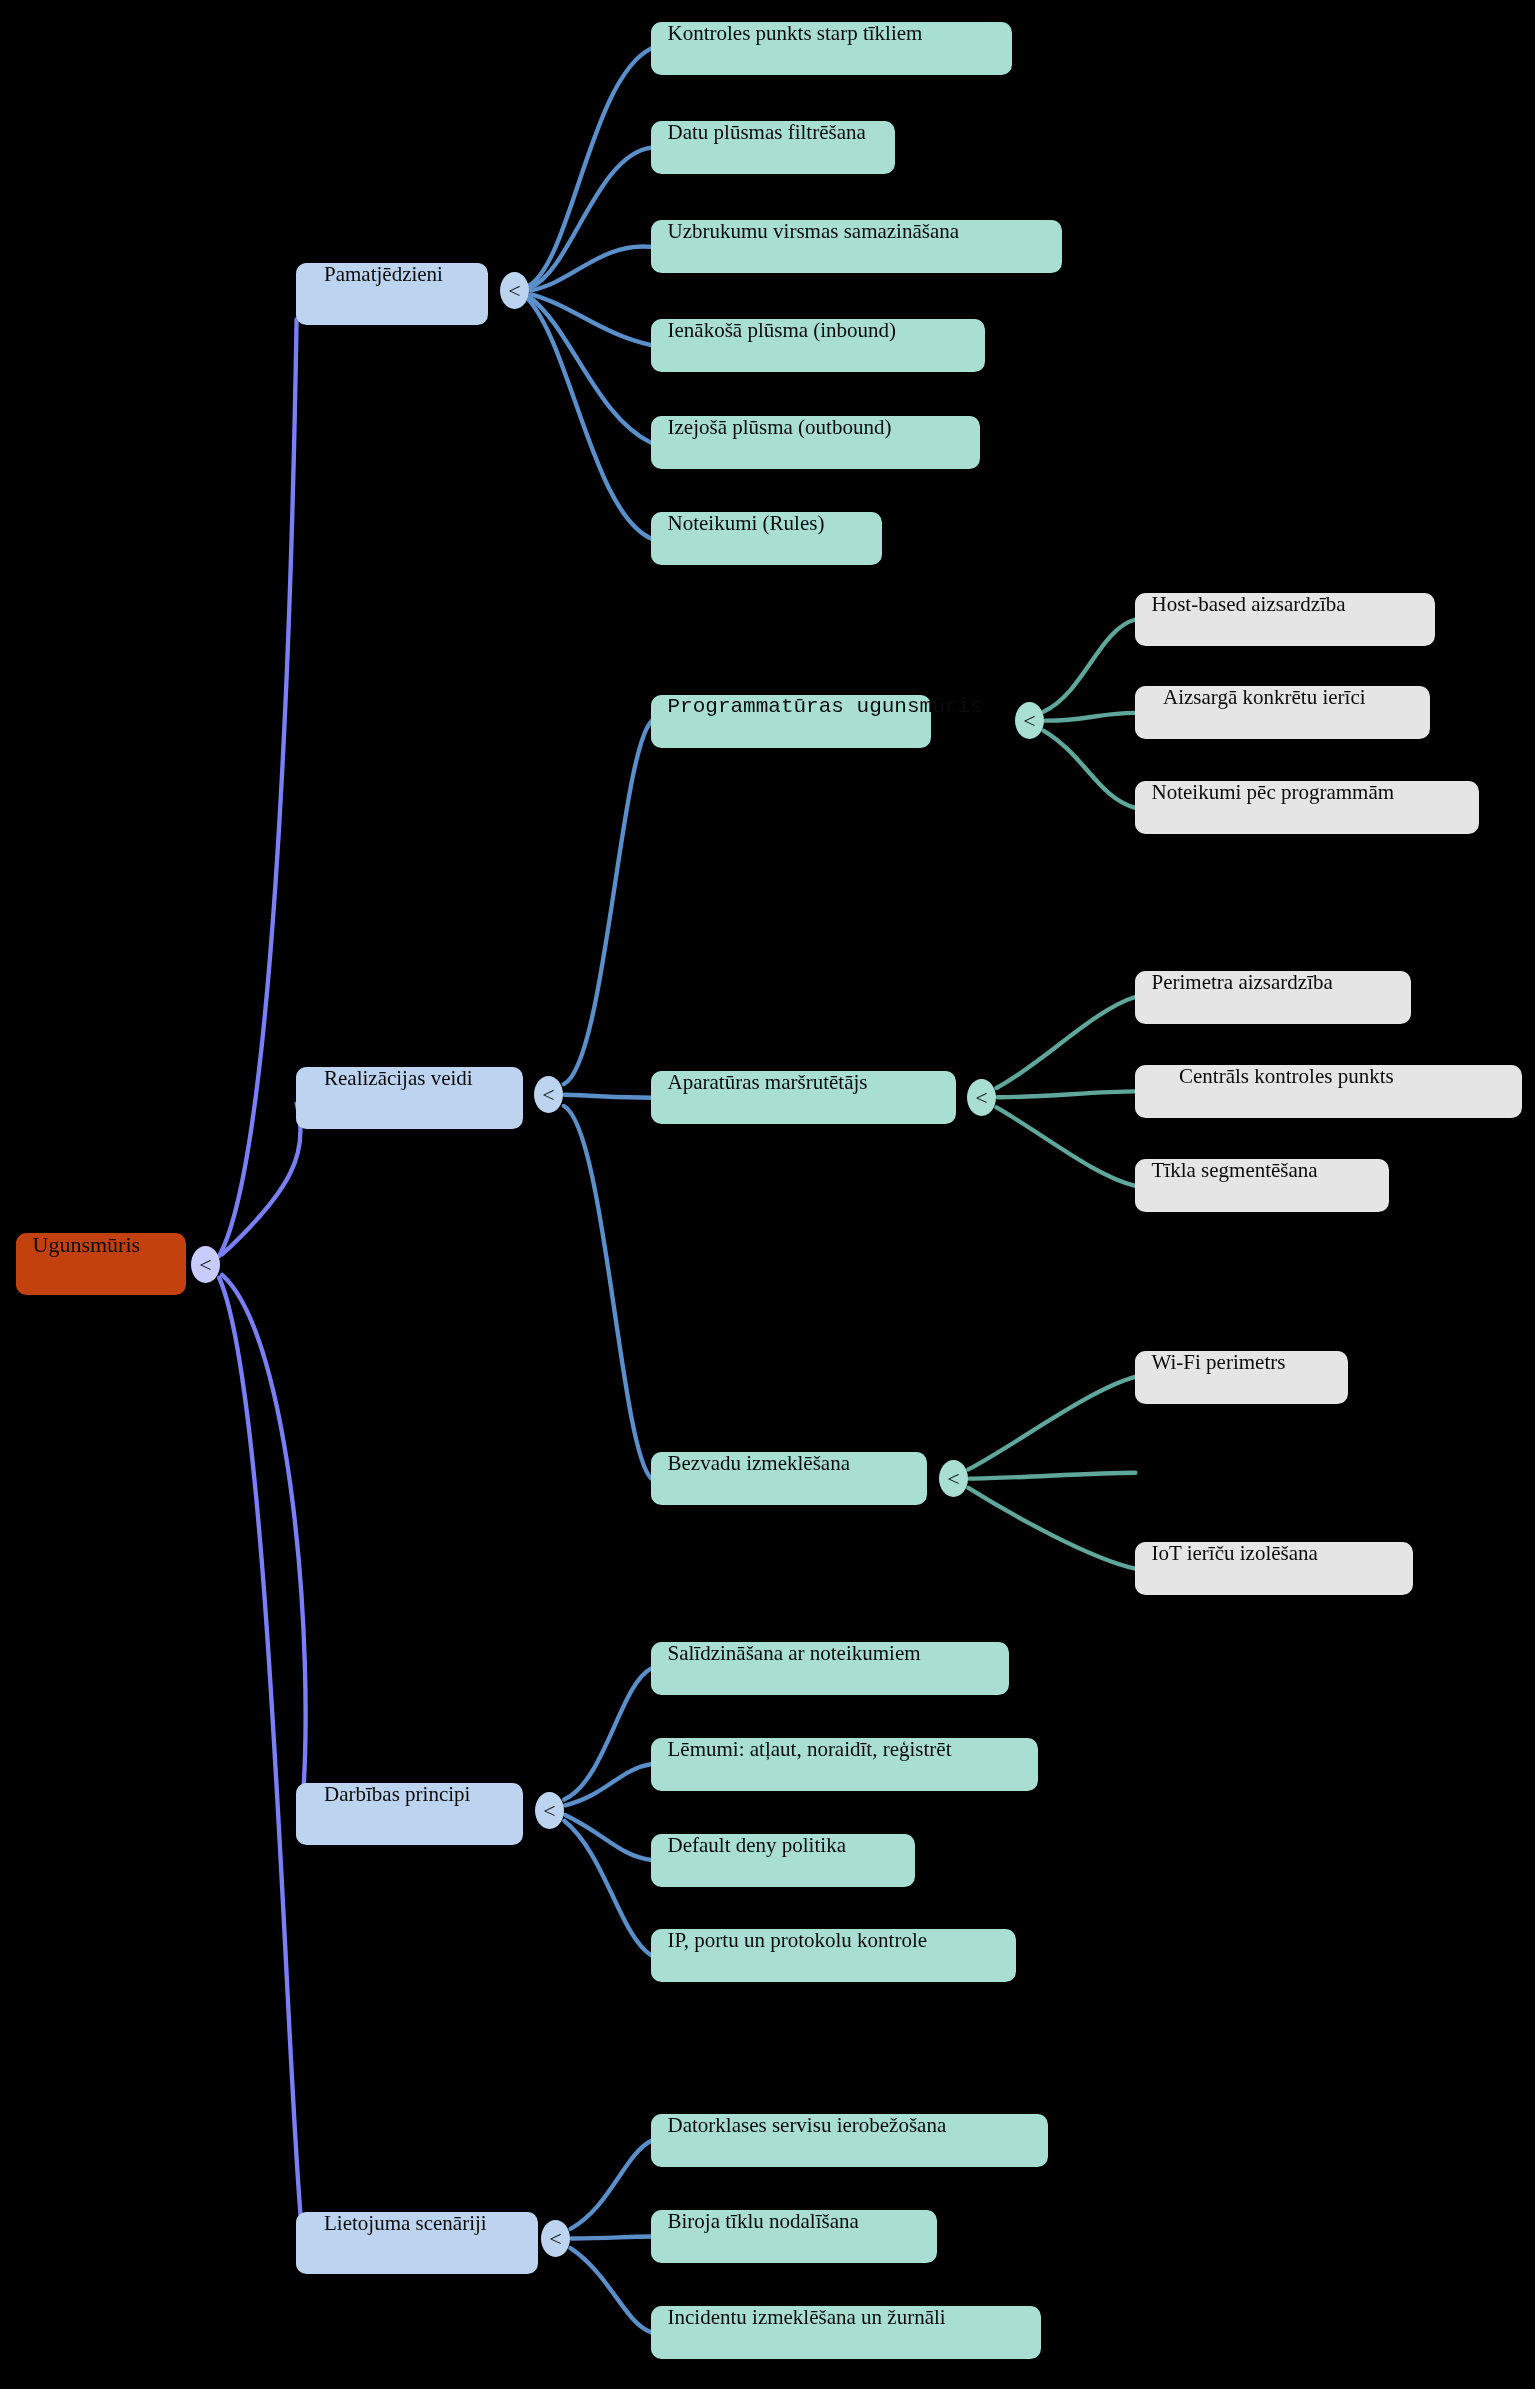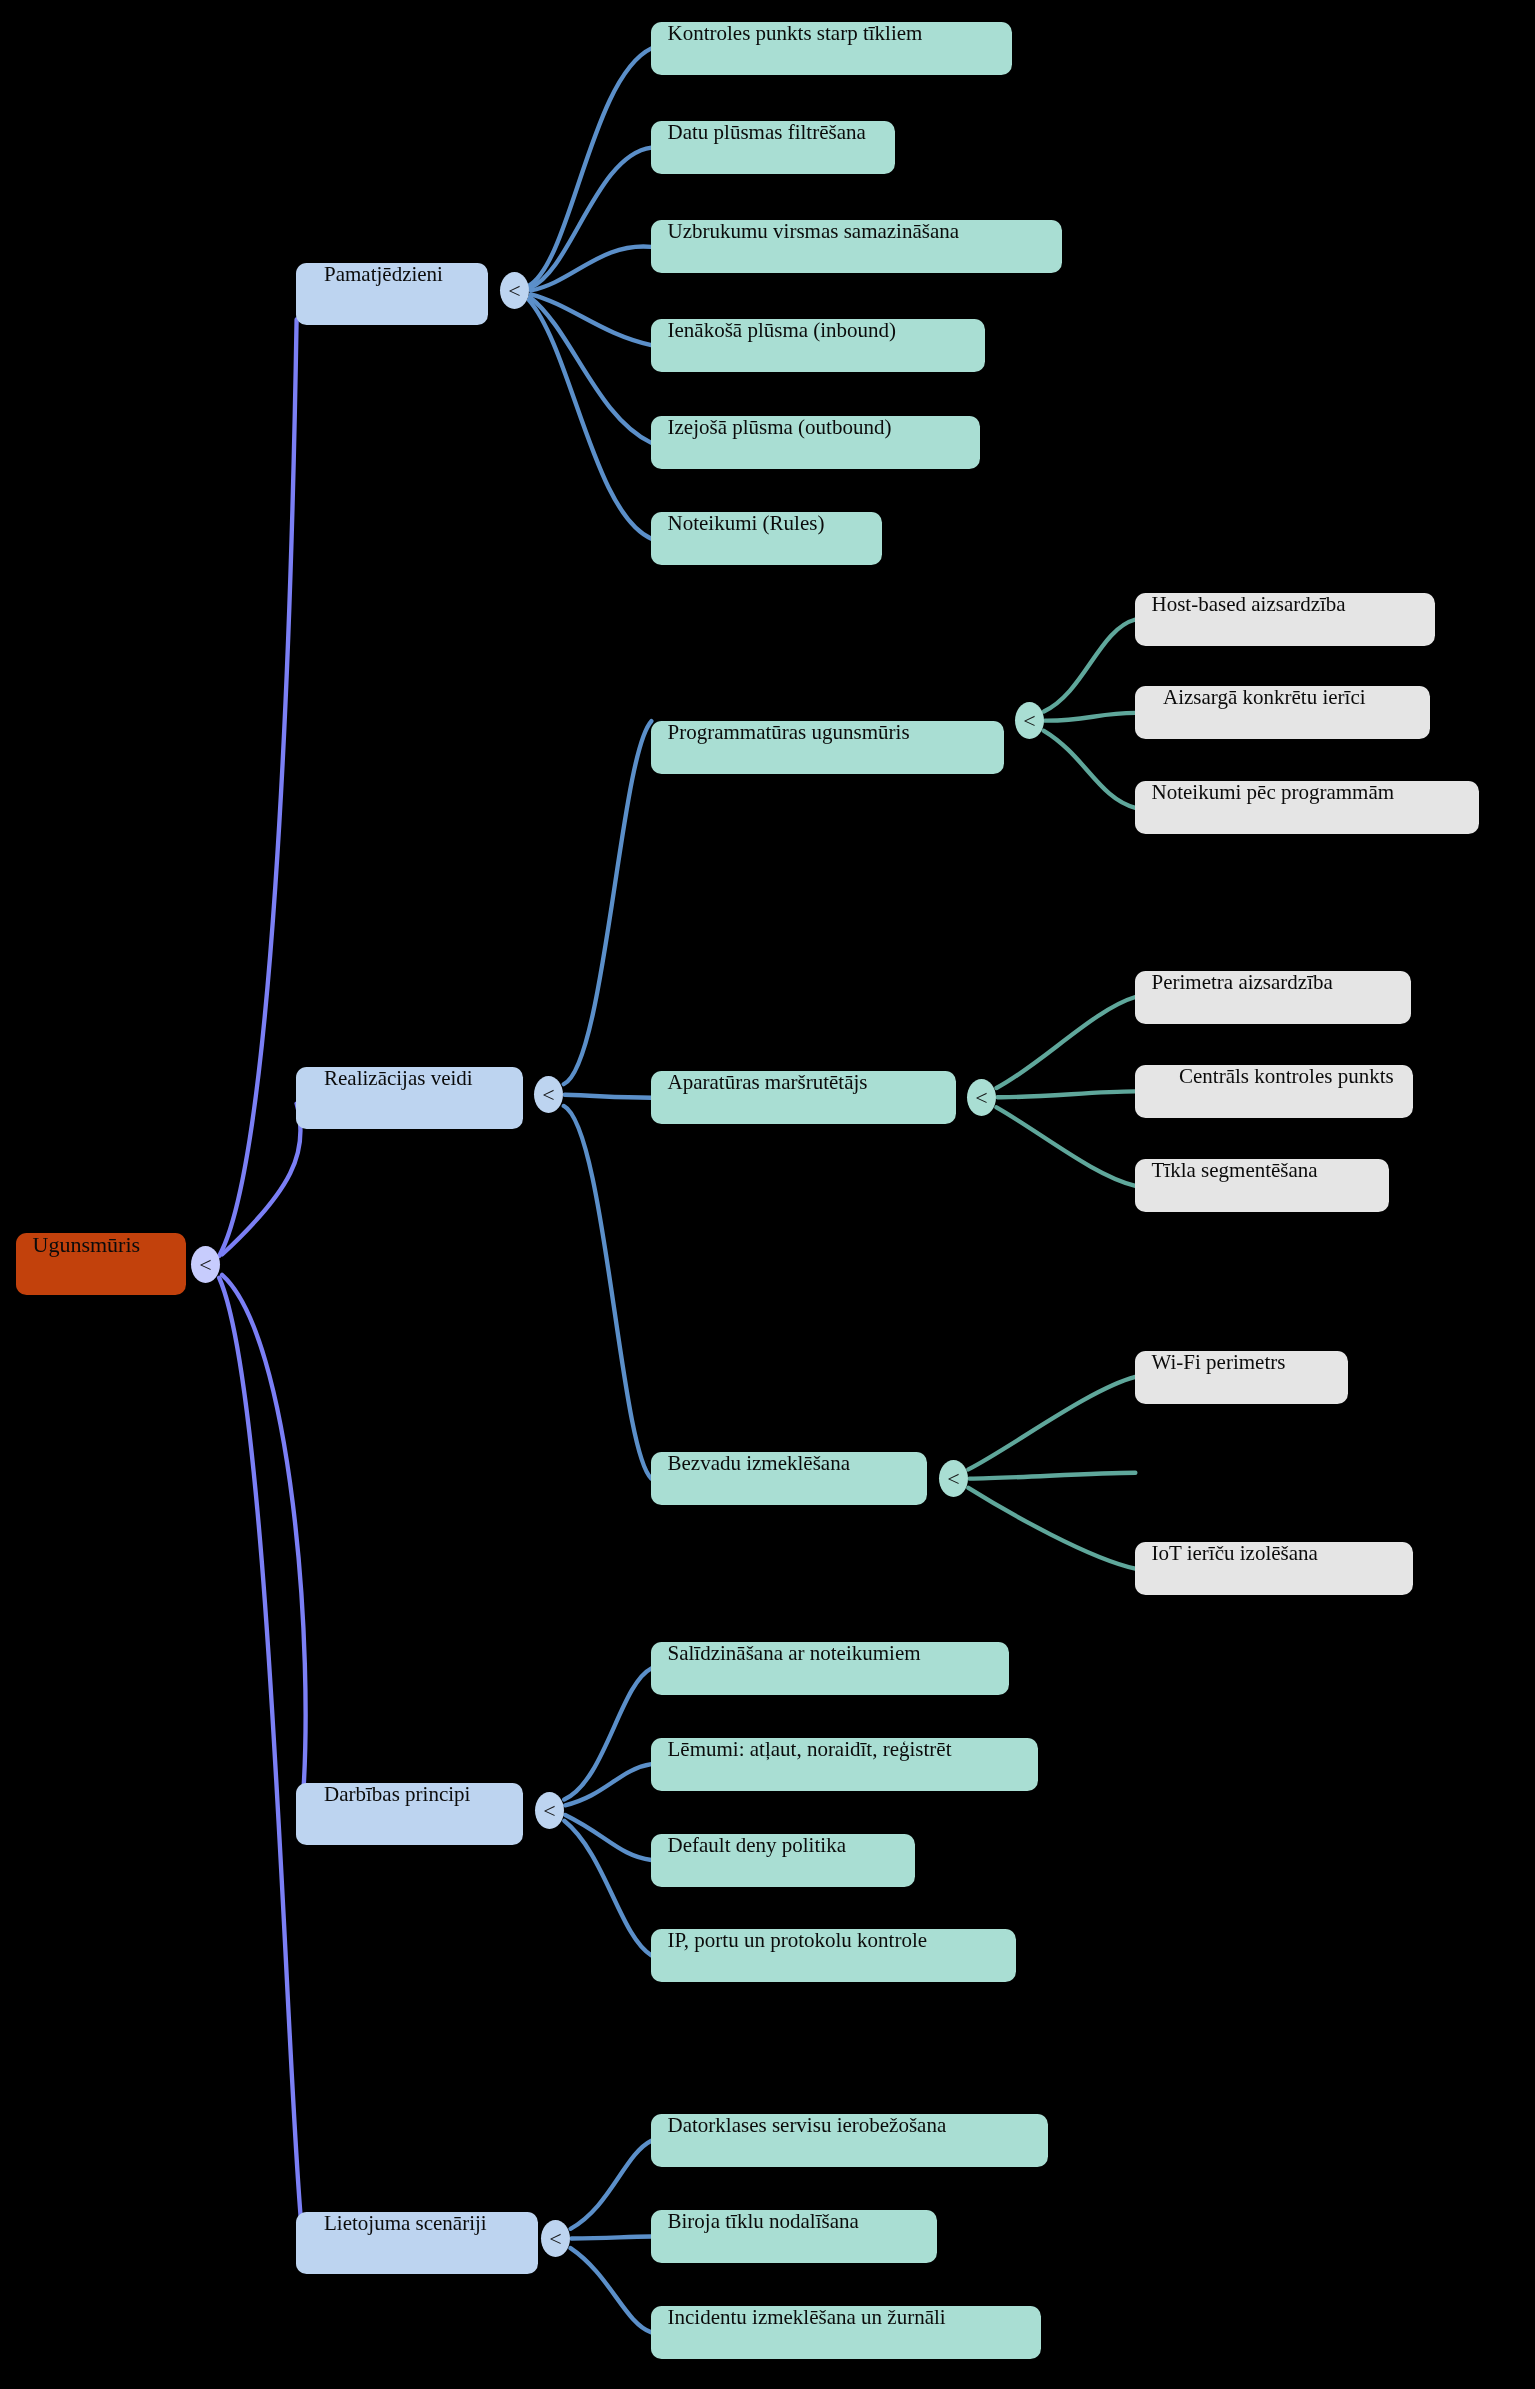--- a/index.html
+++ b/index.html
@@ -119,21 +119,21 @@
   <div class="node lvl2" style="left:651px;top:319px;width:334px;height:53px;">
     <span class="lbl">Ienākošā plūsma (inbound)</span>
     </div>
   <div class="node lvl2" style="left:651px;top:416px;width:329px;height:53px;">
     <span class="lbl">Izejošā plūsma (outbound)</span>
     </div>
   <div class="node lvl2" style="left:651px;top:512px;width:231px;height:53px;">
     <span class="lbl">Noteikumi (Rules)</span>
     </div>
 
-  <div class="node lvl2" style="left:651px;top:721px;width:353px;height:53px;">
+  <div class="node lvl2" style="left:651px;top:695px;width:280px;height:53px;font-family:Liberation Mono, monospace;">
     <span class="lbl">Programmatūras ugunsmūris</span>
     </div>
   <div class="toggle t2" style="left:1015px;top:702px;width:29px;height:37px;">&lt;</div>
 
   <div class="node lvl2" style="left:651px;top:1071px;width:305px;height:53px;">
     <span class="lbl">Aparatūras maršrutētājs</span>
     </div>
   <div class="toggle t2" style="left:967px;top:1079px;width:29px;height:37px;">&lt;</div>
 
   <div class="node lvl2" style="left:651px;top:1452px;width:276px;height:53px;">
@@ -147,21 +147,21 @@
   <div class="node lvl3" style="left:1135px;top:686px;width:295px;height:53px;padding-left:28px;">
     <span class="lbl">Aizsargā konkrētu ierīci</span>
     </div>
   <div class="node lvl3" style="left:1135px;top:781px;width:344px;height:53px;">
     <span class="lbl">Noteikumi pēc programmām</span>
     </div>
 
   <div class="node lvl3" style="left:1135px;top:971px;width:276px;height:53px;">
     <span class="lbl">Perimetra aizsardzība</span>
     </div>
-  <div class="node lvl3" style="left:1135px;top:1065px;width:278px;height:53px;padding-left:44px;">
+  <div class="node lvl3" style="left:1135px;top:1065px;width:387px;height:53px;padding-left:44px;">
     <span class="lbl">Centrāls kontroles punkts</span>
     </div>
   <div class="node lvl3" style="left:1135px;top:1159px;width:254px;height:53px;">
     <span class="lbl">Tīkla segmentēšana</span>
     </div>
 
   <div class="node lvl3" style="left:1135px;top:1351px;width:213px;height:53px;">
     <span class="lbl">Wi-Fi perimetrs</span>
     </div>
   <div class="node lvl3" style="left:1135px;top:1542px;width:278px;height:53px;">

